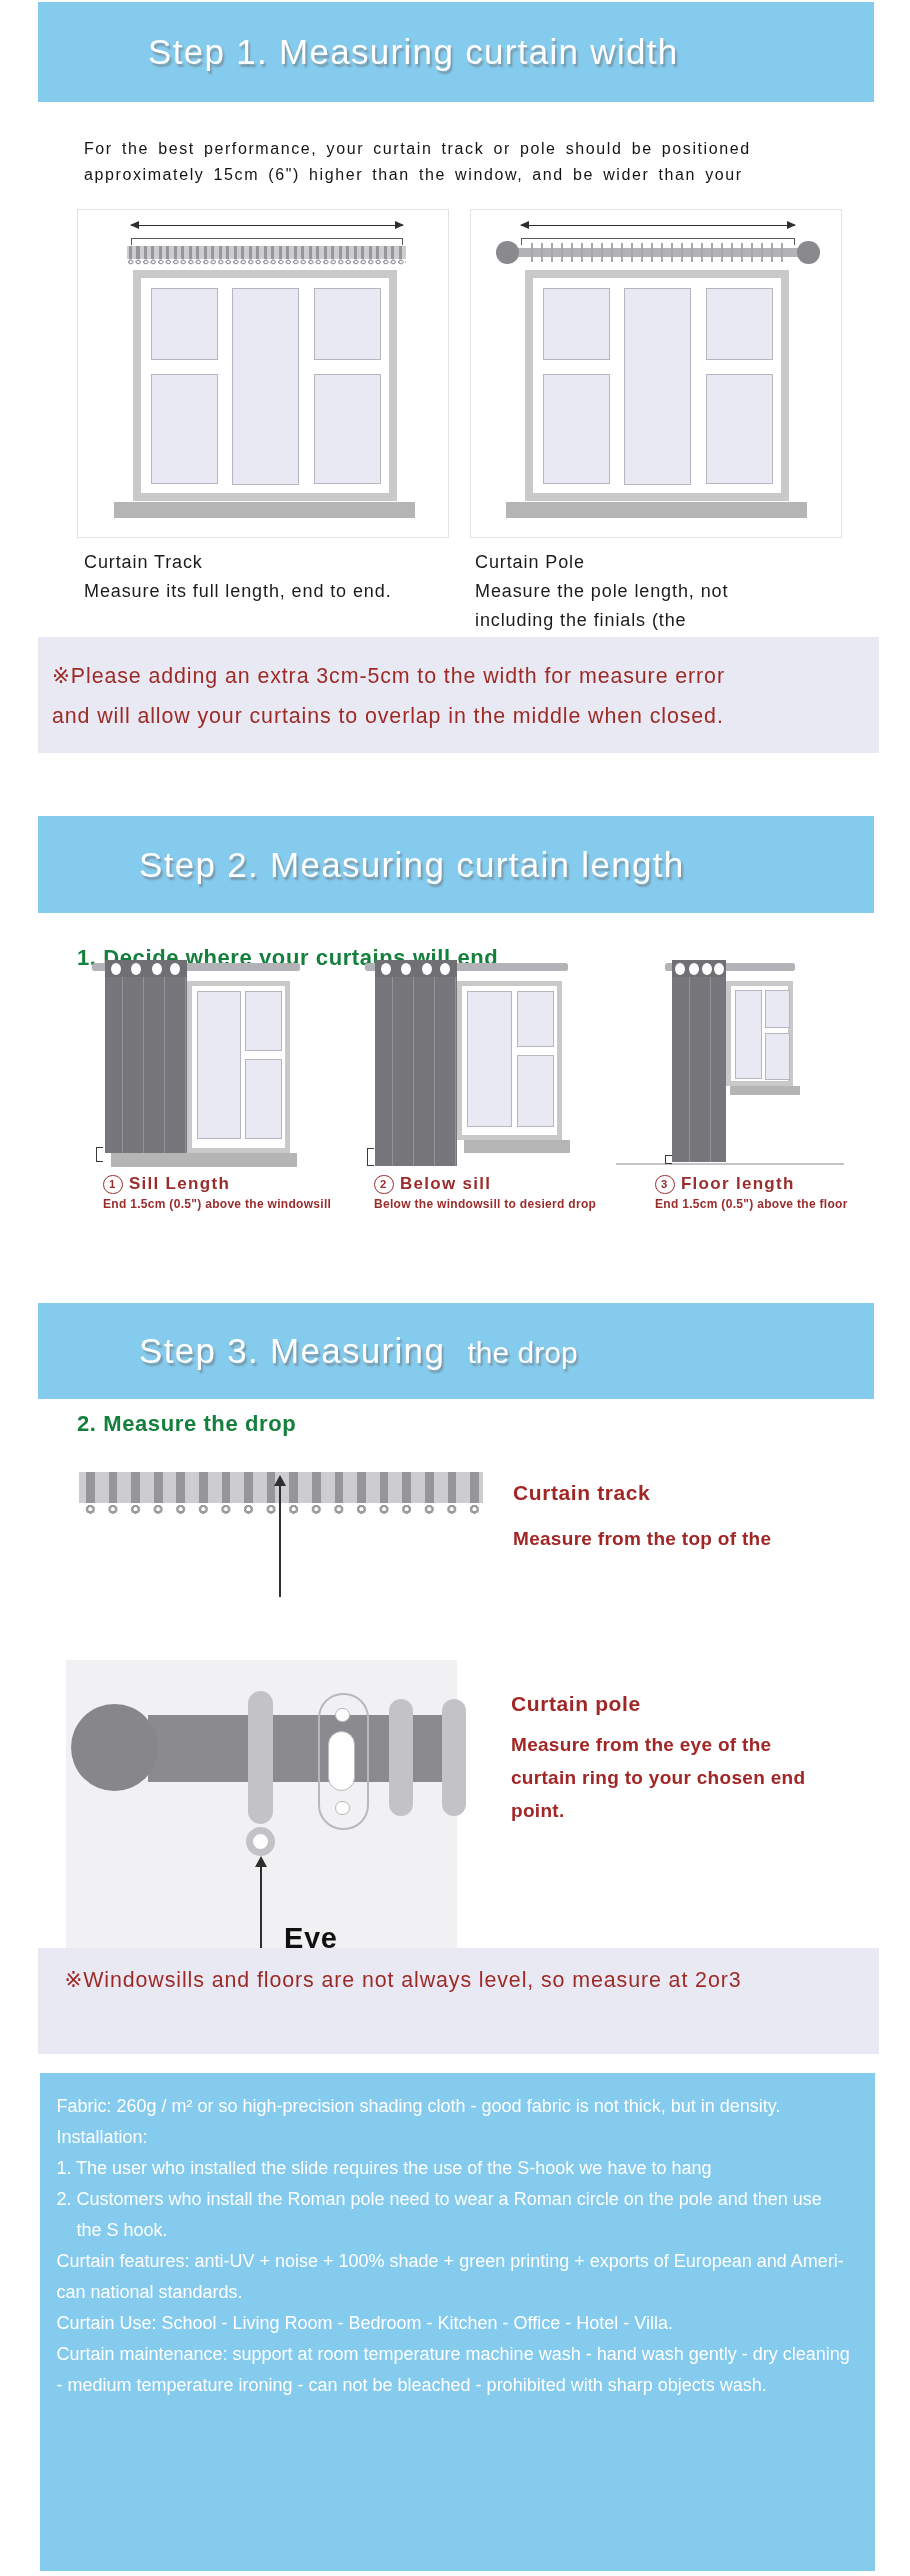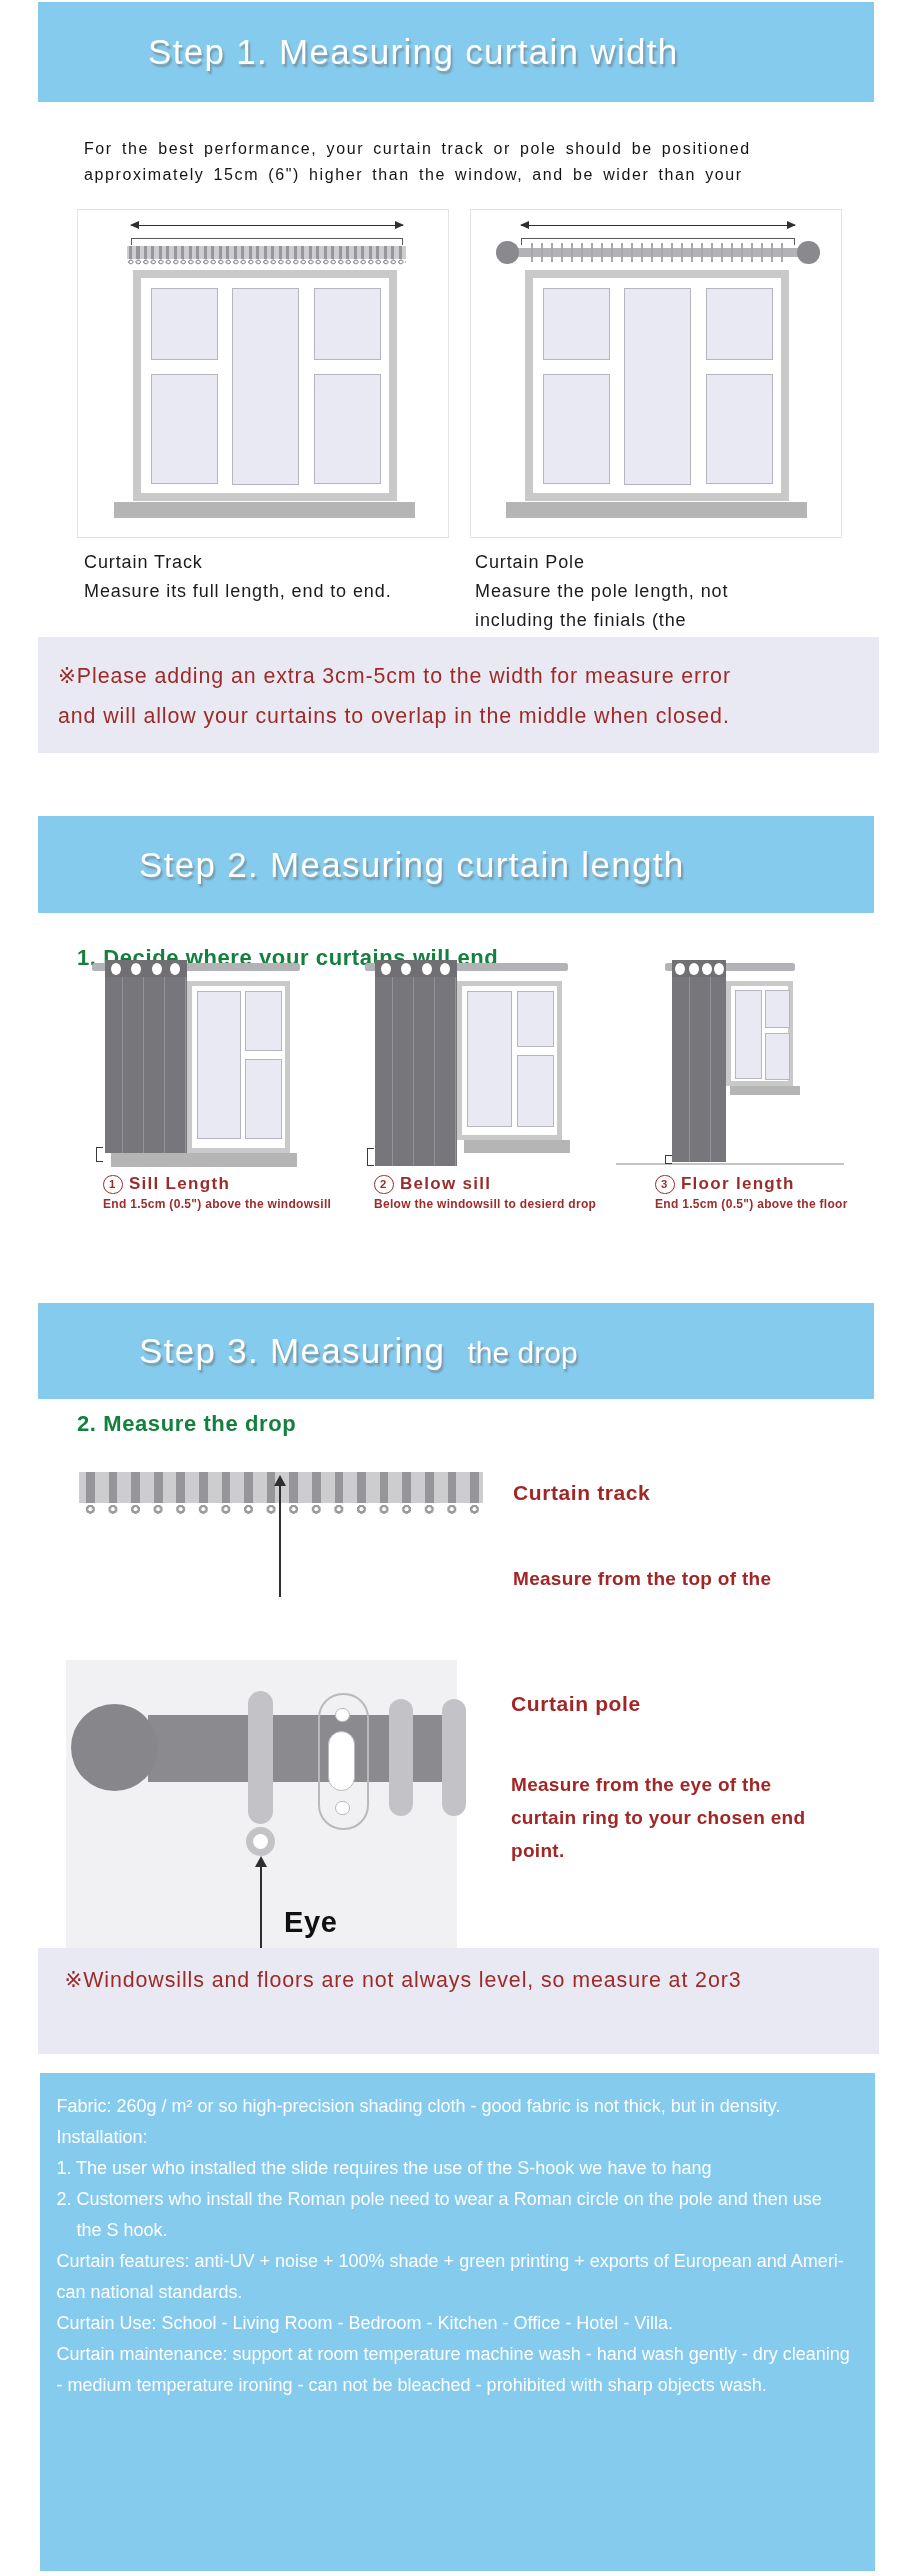--- a/index.html
+++ b/index.html
@@ -17,21 +17,21 @@
   .cap{font-size:18px;color:#1b1b1b;letter-spacing:0.9px;line-height:29px;}
   .note{background:#E9E9F4;}
   .note div{color:#9D2A26;font-size:21.4px;letter-spacing:0.9px;line-height:40px;white-space:nowrap;}
   .sec-head{font-size:22px;font-weight:bold;color:#15803d;letter-spacing:0.6px;}
   .dlabel{color:#9B2C2C;font-weight:bold;font-size:17px;letter-spacing:1.3px;white-space:nowrap;}
   .ddesc{color:#9B2C2C;font-weight:bold;font-size:12px;letter-spacing:0.3px;white-space:nowrap;}
   .cnum{display:inline-block;width:17.6px;height:17.6px;border:1.3px solid #9B2C2C;border-radius:50%;
         text-align:center;line-height:17px;font-size:11.3px;font-weight:bold;vertical-align:middle;
         margin-right:6.3px;}
   .red-h{color:#A12626;font-weight:bold;font-size:21px;letter-spacing:0.6px;white-space:nowrap;}
-  .red-p{color:#A12626;font-weight:bold;font-size:19px;line-height:33px;letter-spacing:0.3px;white-space:nowrap;margin-top:40px;}
+  .red-p{color:#A12626;font-weight:bold;font-size:19px;line-height:33px;letter-spacing:0.3px;white-space:nowrap;}
   .footer{background:#85CBEE;}
   .footer div{color:#ffffff;font-size:18px;line-height:31px;white-space:pre-wrap;}
   .eye-label{font-size:29px;font-weight:bold;color:#101010;letter-spacing:0.6px;}
 
   
   .panel{border:0.6px solid #E3E3E6;background:#ffffff;}
   .harrow{height:0;border-top:1.9px solid #2e2e2e;}
   .harrow::before{content:"";position:absolute;left:-1.3px;top:-5px;border:4.4px solid transparent;
                   border-right:9.4px solid #2e2e2e;border-left:0;}
   .harrow::after{content:"";position:absolute;right:-1.3px;top:-5px;border:4.4px solid transparent;
@@ -129,21 +129,21 @@
 <div class="abs cap" style="left:84px;top:548px;">
   <div>Curtain Track</div>
   <div>Measure its full length, end to end.</div>
 </div>
 <div class="abs cap" style="left:475px;top:548px;">
   <div>Curtain Pole</div>
   <div>Measure the pole length, not</div>
   <div>including the finials (the</div>
 </div>
 
-<div class="abs note" style="left:38px;top:637px;width:841px;height:116px;padding:19px 0 0 20px;box-sizing:border-box;">
+<div class="abs note" style="left:38px;top:637px;width:841px;height:116px;padding:19px 0 0 14px;box-sizing:border-box;">
   <div>※Please adding an extra 3cm-5cm to the width for measure error</div>
   <div>and will allow your curtains to overlap in the middle when closed.</div>
 </div>
 
 <div class="abs band" style="left:38px;top:816px;width:836px;height:97px;line-height:97px;padding-left:101px;font-size:35px;box-sizing:border-box;">
   <span class="t">Step 2. Measuring curtain length</span>
 </div>
 
 <div class="abs sec-head" style="left:77px;top:945px;">1. Decide where your curtains will end</div>
 
@@ -240,21 +240,21 @@
   <div class="abs bigring" style="left:182px;top:31px;width:25px;height:133px;"></div>
   <div class="abs holder" style="left:252px;top:33px;width:47px;height:133px;">
     <div class="mid"></div>
     <div class="hole" style="top:12.6px;"></div>
     <div class="hole" style="bottom:12.6px;"></div>
   </div>
   <div class="abs bigring" style="left:323px;top:39px;width:24px;height:117px;"></div>
   <div class="abs bigring" style="left:376px;top:39px;width:24px;height:117px;"></div>
   <div class="abs eyering" style="left:180px;top:167px;width:15px;height:15px;"></div>
   <div class="abs varrow" style="left:194px;top:206px;height:90px;"></div>
-  <div class="abs eye-label" style="left:218px;top:246px;">Eye</div>
+  <div class="abs eye-label" style="left:218px;top:262px;">Eye</div>
 </div>
 
 <div class="abs red-h" style="left:511px;top:1692px;">Curtain pole</div>
 <div class="abs red-p" style="left:511px;top:1728px;">
   <div>Measure from the eye of the</div>
   <div>curtain ring to your chosen end</div>
   <div>point.</div>
 </div>
 
 <div class="abs note" style="left:38px;top:1948px;width:841px;height:106px;padding:15px 0 0 26.4px;box-sizing:border-box;">

